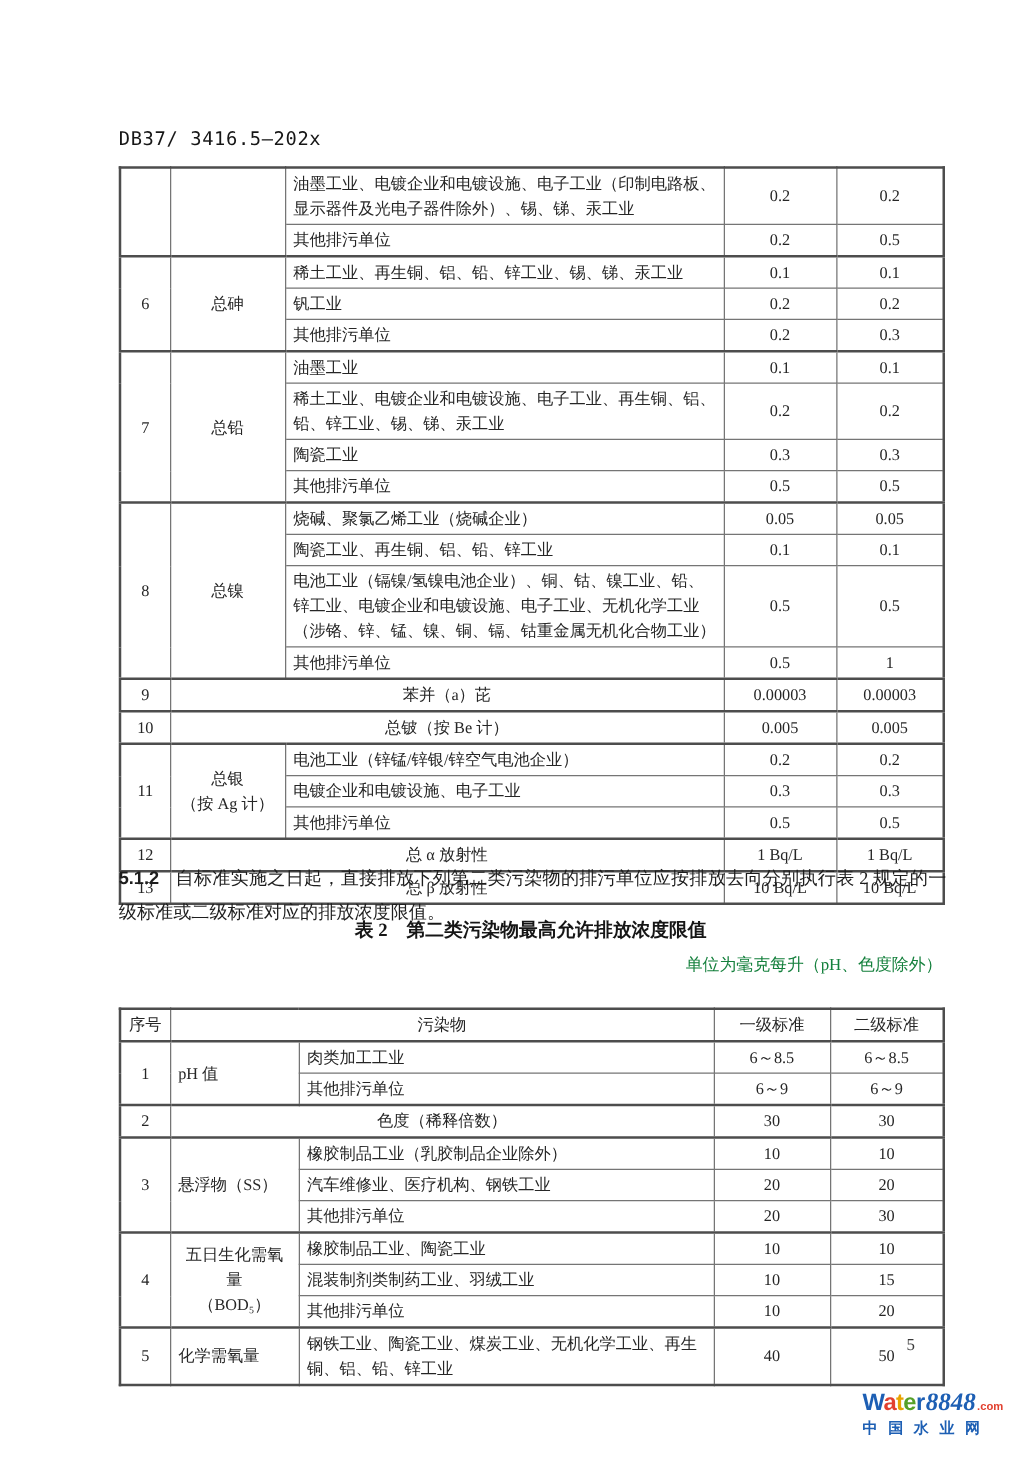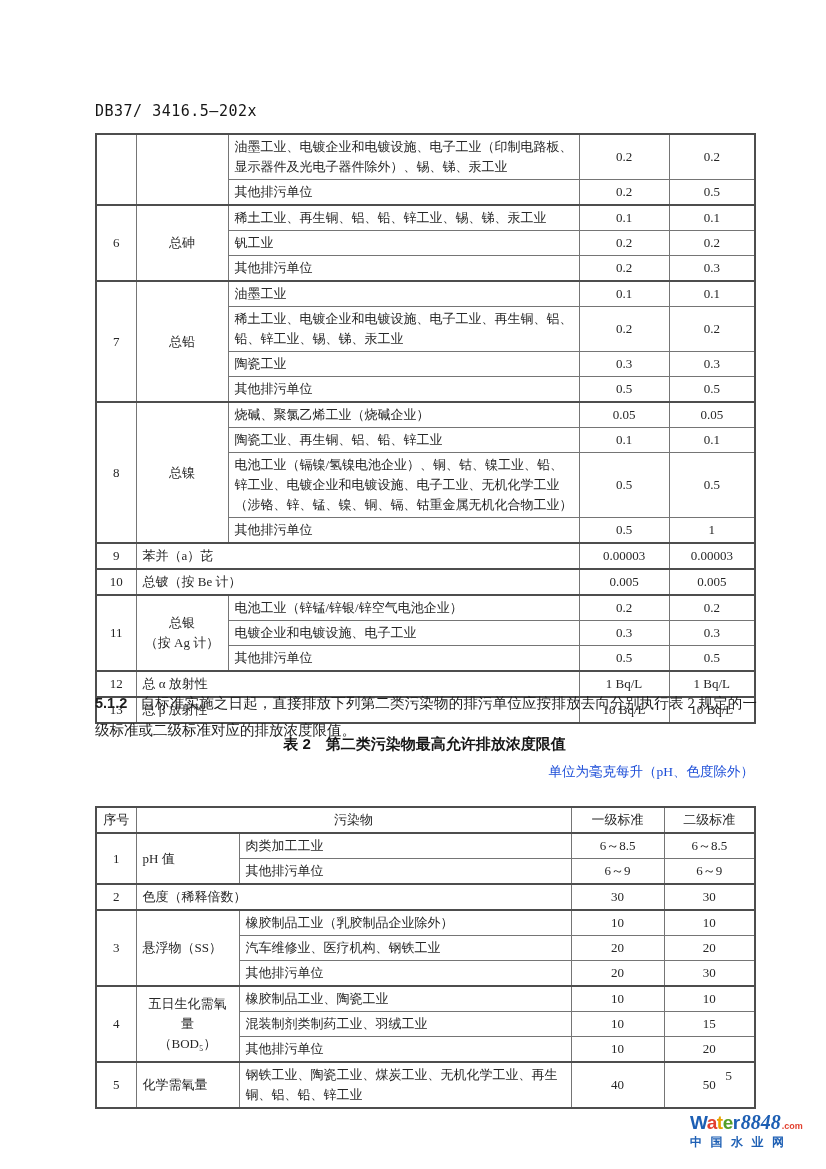--- a/index.html
+++ b/index.html
@@ -38,49 +38,49 @@
     line-height: 20px;
     padding: 2px 6px;
     vertical-align: middle;
     text-align: center;
     color: #262626;
   }
   #table1 td { height: 24px; }
   #table2 td, #table2 th { height: 22px; }
   tr.g > td, tr.g > th { border-top: 2px solid #4d4d4d; }
   td.ind { text-align: left; }
-  td.nm-merged { text-align: left; }
+  td.nm-merged { text-align: center; }
   .clause {
     position: absolute;
     top: 690px; left: 95px; width: 662px;
     font-size: 14.5px;
     line-height: 27px;
     text-align: justify;
     color: #1d1d1d;
   }
   .clause .num {
     font-family: "Liberation Sans", sans-serif;
     font-weight: bold;
     margin-right: 13px;
   }
   .tbl-title {
     position: absolute;
     top: 735px; left: 95px; width: 659px;
     text-align: center;
-    font-family: Liberation Sans, sans-serif;
+    font-family: Liberation Serif, serif;
     font-weight: bold;
     font-size: 15px;
     color: #161616;
   }
   .unit-note {
     position: absolute;
     top: 763px; left: 95px; width: 659px;
     text-align: right;
     font-size: 13.5px;
-    color: #1d4ed8;
+    color: #15803d;
   }
   .page-num {
     position: absolute;
     top: 1068px; left: 95px; width: 659px;
     text-align: right;
     padding-right: 22px;
     font-size: 13.5px;
     color: #3a3a3a;
   }
   .logo {

